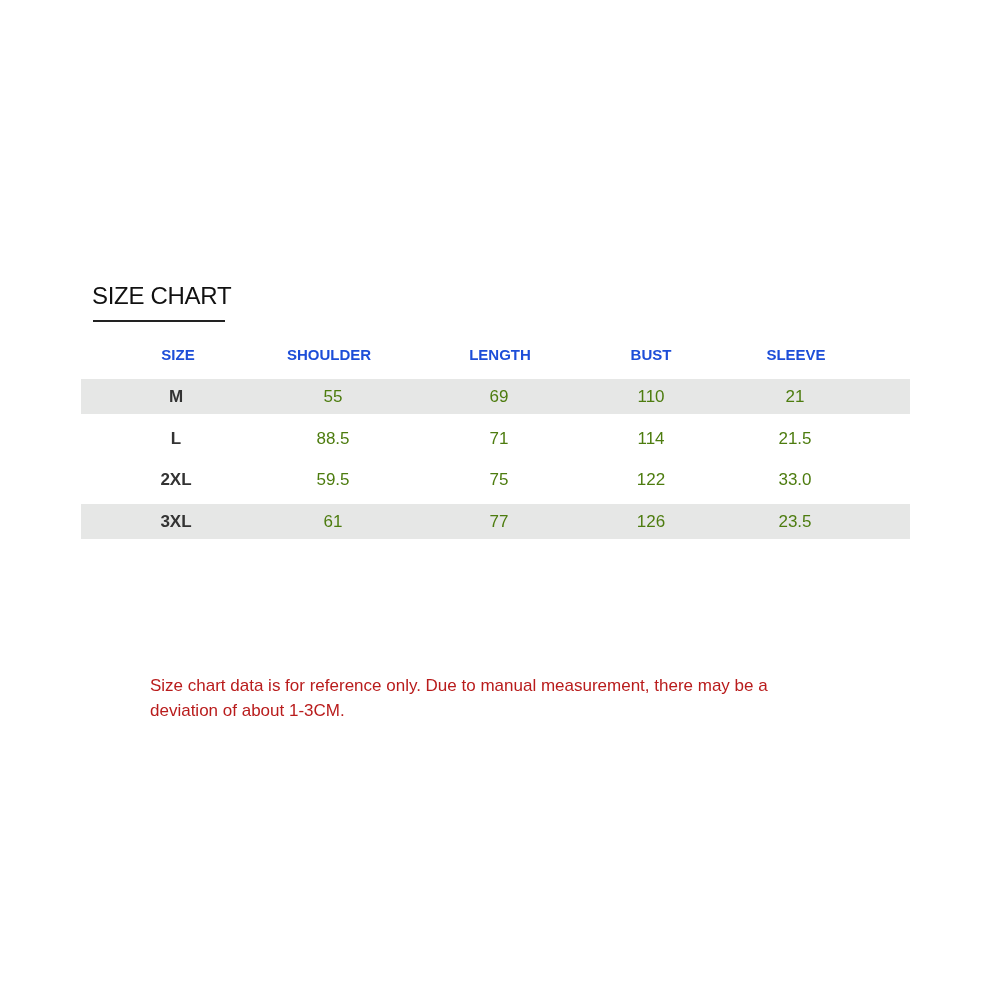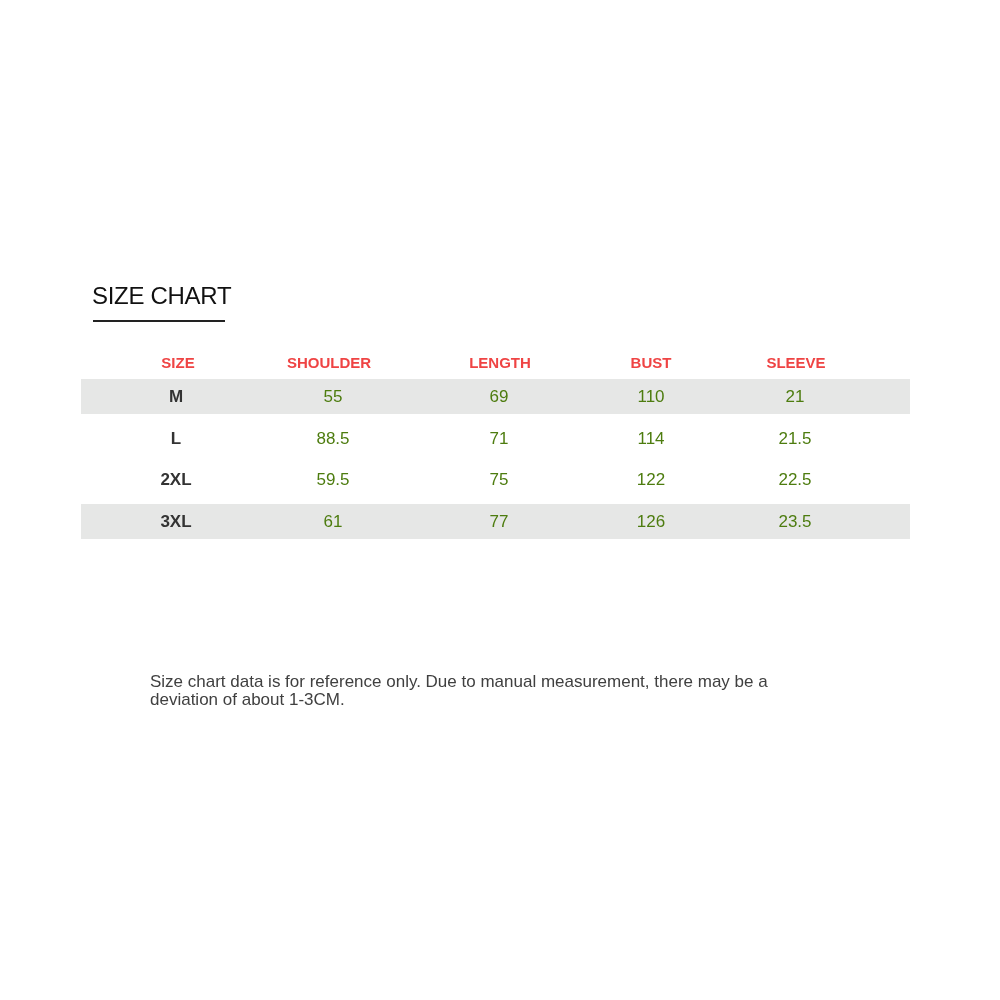--- a/index.html
+++ b/index.html
@@ -3,29 +3,29 @@
 <meta charset="utf-8">
 <style>
   html, body { margin:0; padding:0; background:#ffffff; }
   body { width:1000px; height:1000px; position:relative; overflow:hidden;
          font-family:"Liberation Sans", sans-serif; color:#333; }
   .title { position:absolute; left:92px; top:282px; font-size:24px; font-weight:normal;
            color:#111; letter-spacing:-0.3px; }
   .title-rule { position:absolute; left:93px; top:320px; width:132px; height:1.5px; background:#222; }
   .table { position:absolute; left:81px; top:338px; width:829px; }
   .hdr { position:relative; height:34px; }
-  .hdr span { position:absolute; top:8px; font-size:15px; font-weight:bold; color:#ef4444;
-              transform:translateX(-50%); white-space:nowrap;margin-top:8px; }
+  .hdr span { position:absolute; top:8px; font-size:15px; font-weight:bold; color:#1d4ed8;
+              transform:translateX(-50%); white-space:nowrap; }
   .row { position:relative; height:35px; margin-bottom:6.5px; }
   .row.shade { background:#e6e7e6; }
   .row span { position:absolute; top:8px; font-size:17px; color:#4d7c0f;
               transform:translateX(-50%); white-space:nowrap; }
   .row span.size { font-weight:bold; color:#333; }
   .note { position:absolute; left:150px; top:673px; width:650px; font-size:17px;
-          line-height:18px; color:#404040; }
+          line-height:25px; color:#b91c1c; }
 </style>
 </head>
 <body>
 
 <div class="title">SIZE CHART</div>
 <div class="title-rule"></div>
 
 <div class="table">
   <div class="hdr">
     <span style="left:97px">SIZE</span>
@@ -47,21 +47,21 @@
     <span style="left:252px">88.5</span>
     <span style="left:418px">71</span>
     <span style="left:570px">114</span>
     <span style="left:714px">21.5</span>
   </div>
   <div class="row">
     <span class="size" style="left:95px">2XL</span>
     <span style="left:252px">59.5</span>
     <span style="left:418px">75</span>
     <span style="left:570px">122</span>
-    <span style="left:714px">22.5</span>
+    <span style="left:714px">33.0</span>
   </div>
   <div class="row shade">
     <span class="size" style="left:95px">3XL</span>
     <span style="left:252px">61</span>
     <span style="left:418px">77</span>
     <span style="left:570px">126</span>
     <span style="left:714px">23.5</span>
   </div>
 </div>
 

